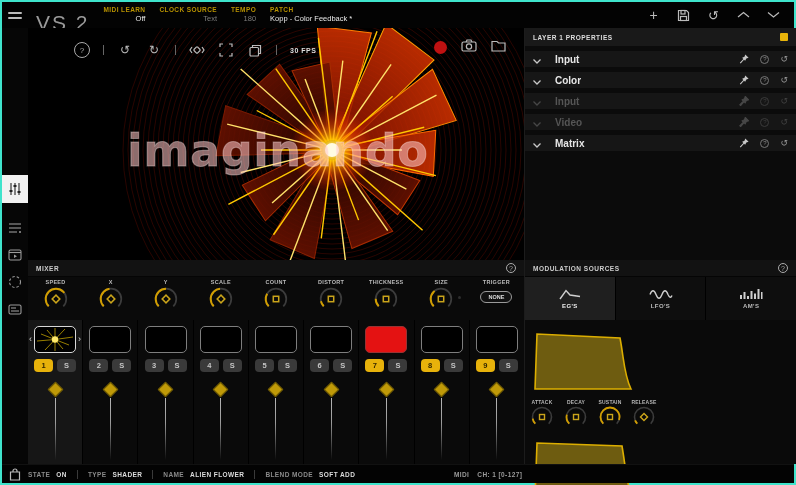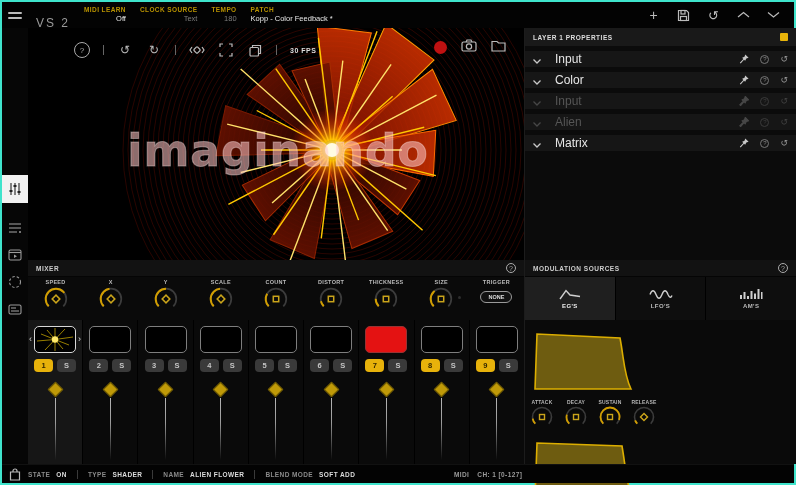--- a/index.html
+++ b/index.html
@@ -4,21 +4,21 @@
 <style>
   * { margin:0; padding:0; box-sizing:border-box; }
   html,body { width:796px; height:485px; background:#000; overflow:hidden; }
   body { font-family:"Liberation Sans", sans-serif; color:#ccc; }
   #app { position:relative; width:796px; height:485px; background:#050505; border:2px solid #3fe4cc; }
 
   
   #topbar { position:absolute; left:0; top:0; width:792px; height:26px; background:#030303; display:flex; align-items:center; }
   #hamburger { width:26px; display:flex; flex-direction:column; gap:3px; align-items:center; cursor:pointer; }
   #hamburger i { display:block; width:14px; height:2px; background:#bbb; border-radius:1px; }
-  #logo { color:#9a9a9a; font-size:12px; letter-spacing:2px; font-weight:400; margin:16px 14px 0 8px; }
+  #logo { color:#9a9a9a; font-size:21px; letter-spacing:2px; font-weight:400; margin:16px 14px 0 8px; }
   .tb-field { margin-right:14px; display:flex; flex-direction:column; line-height:1.25; }
   .tb-label { font-size:6.5px; font-weight:bold; color:#b99300; letter-spacing:.4px; }
   .tb-value { font-size:7.5px; color:#e8e8e8;text-align:right; }
   .tb-value.dim { color:#7d7d7d; }
   #tb-icons { margin-left:auto; display:flex; align-items:center; gap:17px; padding-right:14px; color:#bbb; }
   #tb-icons .ic { width:13px; height:13px; display:flex; align-items:center; justify-content:center; cursor:pointer; }
   .uni { font-size:12px; color:#bbb; line-height:1; }
   svg.lin { stroke:#bbb; fill:none; stroke-width:1.2; }
 
   
@@ -40,21 +40,21 @@
   .qcirc { width:13px; height:13px; border:1px solid #aaa; border-radius:50%; color:#aaa; font-size:8px; display:flex; align-items:center; justify-content:center; }
 
   
   #props { position:absolute; left:522px; top:26px; width:272px; height:232px; background:#0b0b0b; border-left:1px solid #1c1c1c; }
   #props-header { height:18px; background:#191919; display:flex; align-items:center; padding:0 8px; }
   #props-title { font-size:6.5px; font-weight:bold; color:#ddd; letter-spacing:.5px; }
   #props-accent { margin-left:auto; width:8px; height:8px; background:#e8b40a; border-radius:1px; }
   .prow { height:16px; margin-top:5px; background:#161616; display:flex; align-items:center; padding:0 8px; cursor:pointer; }
   .prow .chev { margin-right:14px; }
   .prow svg { stroke:#c8c8c8; fill:none; stroke-width:1.3; }
-  .prow .plabel { font-size:12px; font-weight:normal; color:#e6e6e6; }
+  .prow .plabel { font-size:10px; font-weight:bold; color:#e6e6e6; }
   .prow .ricons { margin-left:auto; display:flex; align-items:center; gap:11px; }
   .prow .pin { fill:#c8c8c8; stroke:none; }
   .prow .qcirc { width:9px; height:9px; font-size:6px; border-color:#777; color:#888; }
   .prow .rst { font-size:9px; color:#999; line-height:1; }
   .prow.dim .plabel { color:#555; }
   .prow.dim svg { stroke:#474747; }
   .prow.dim .pin { fill:#474747; }
   .prow.dim .qcirc { border-color:#3a3a3a; color:#3d3d3d; }
   .prow.dim .rst { color:#424242; }
 
@@ -407,21 +407,21 @@
             <path d="M7.5 0.5 L11.5 4.5 L8.8 5.4 L7.4 8.2 L6 6.8 L2 11.5 L1 10.5 L5.2 6 L3.8 4.6 L6.6 3.2 Z"></path>
           </svg>
         <span class="qcirc">?</span>
         <span class="rst">↺</span>
       </span>
     </div>
     <div class="prow dim">
       <span class="chev"><svg width="8" height="5" viewBox="0 0 8 5">
             <polyline points="0.5,0.5 4,4 7.5,0.5"></polyline>
           </svg></span>
-      <span class="plabel">Alien</span>
+      <span class="plabel">Video</span>
       <span class="ricons">
         <svg class="pin" width="10" height="10" viewBox="0 0 12 12">
             <path d="M7.5 0.5 L11.5 4.5 L8.8 5.4 L7.4 8.2 L6 6.8 L2 11.5 L1 10.5 L5.2 6 L3.8 4.6 L6.6 3.2 Z"></path>
           </svg>
         <span class="qcirc">?</span>
         <span class="rst">↺</span>
       </span>
     </div>
     <div class="prow">
       <span class="chev"><svg width="8" height="5" viewBox="0 0 8 5">

